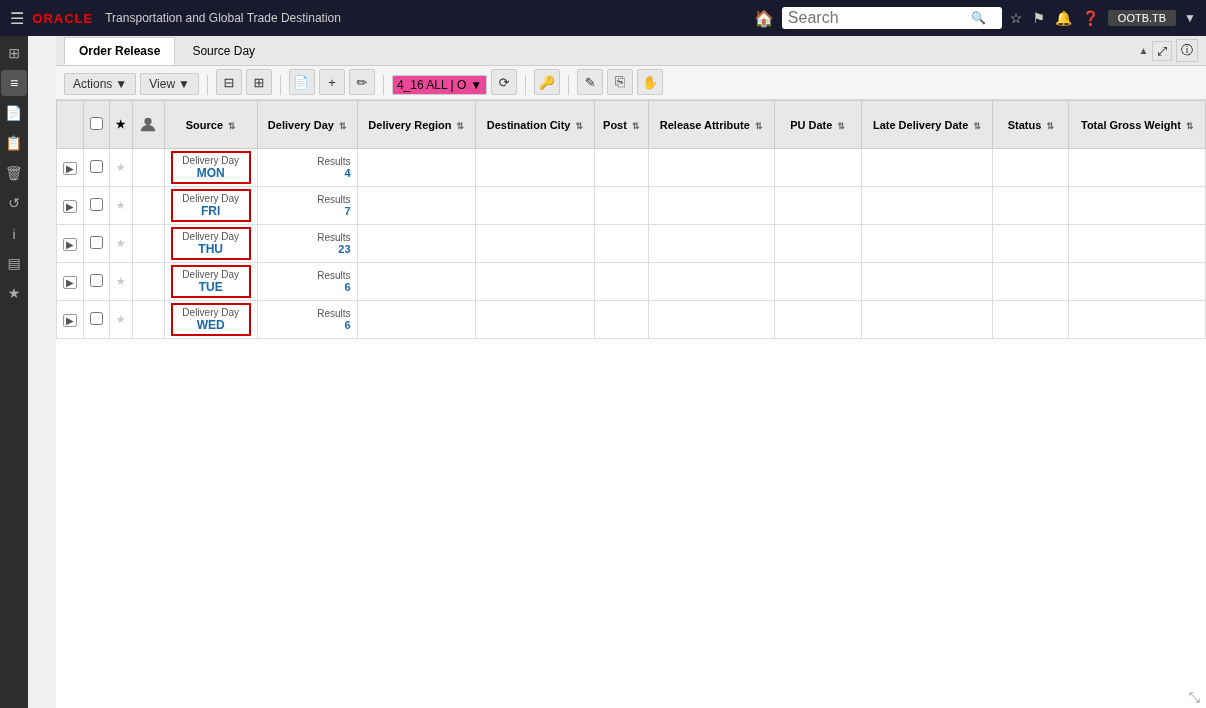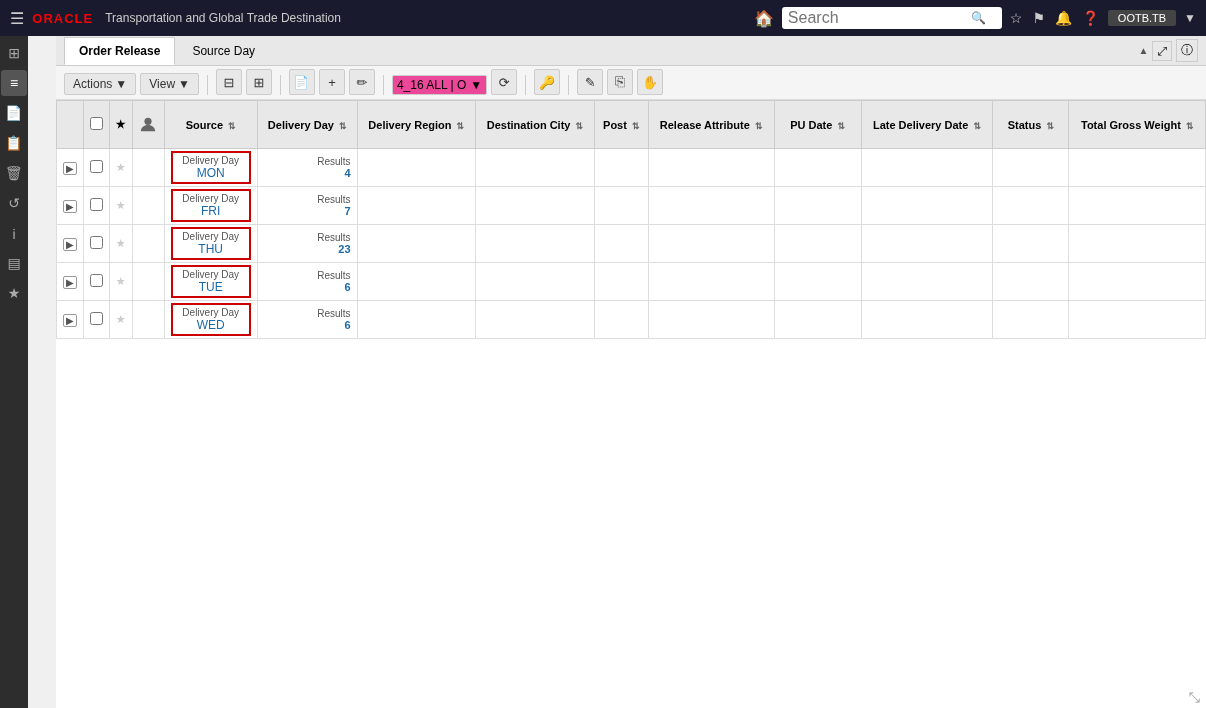--- a/index.html
+++ b/index.html
@@ -108,21 +108,21 @@
       vertical-align: middle;
     }
     th .sort-arrows { display: inline-block; margin-left: 2px; color: #666; font-size: 9px; }
     td {
       border: 1px solid #ddd;
       padding: 2px 6px;
       font-size: 11px;
       vertical-align: middle;
     }
     .group-label { font-size: 10px; color: #555; }
-    .group-value { font-size: 12px; font-weight: normal; color: #1a6aaa; }
+    .group-value { font-size: 12px; font-weight: bold; color: #1a6aaa; }
 
     
     .expand-btn {
       cursor: pointer; color: #555; font-size: 10px;
       border: 1px solid #999; padding: 0 2px; border-radius: 2px;
     }
 
     .checkbox-cell { text-align: center; width: 22px; }
     .star-cell { text-align: center; width: 22px; }
 

